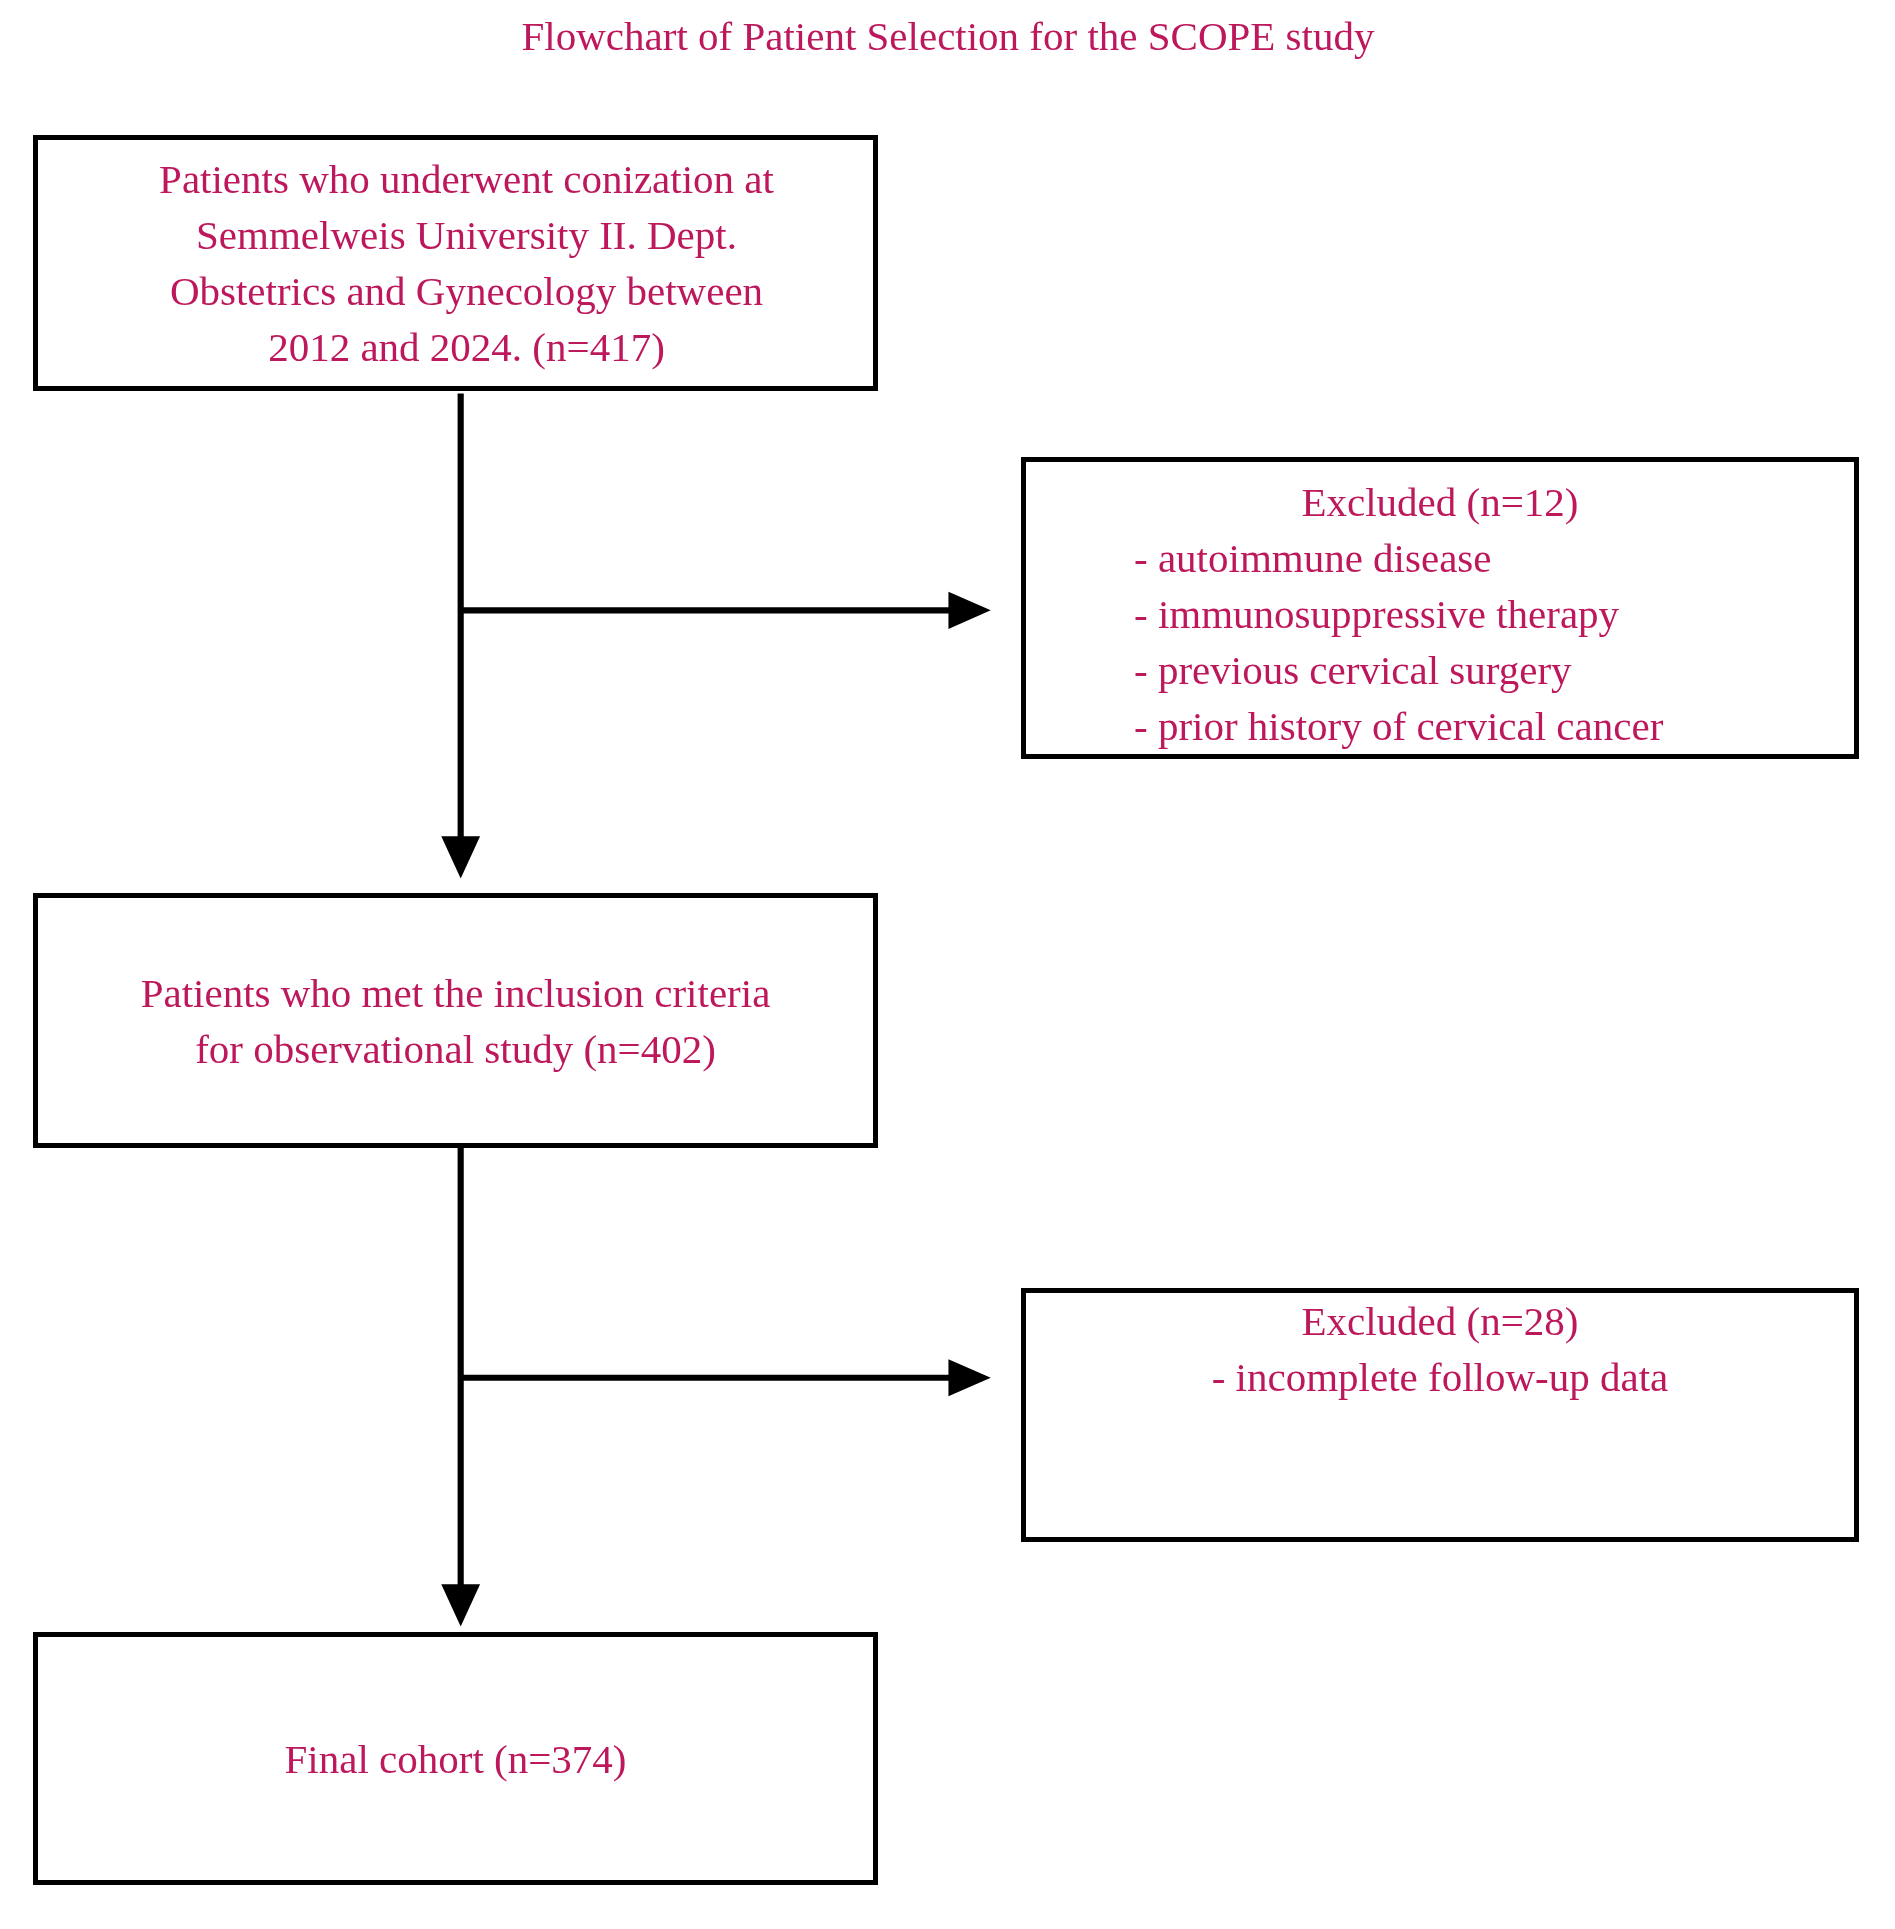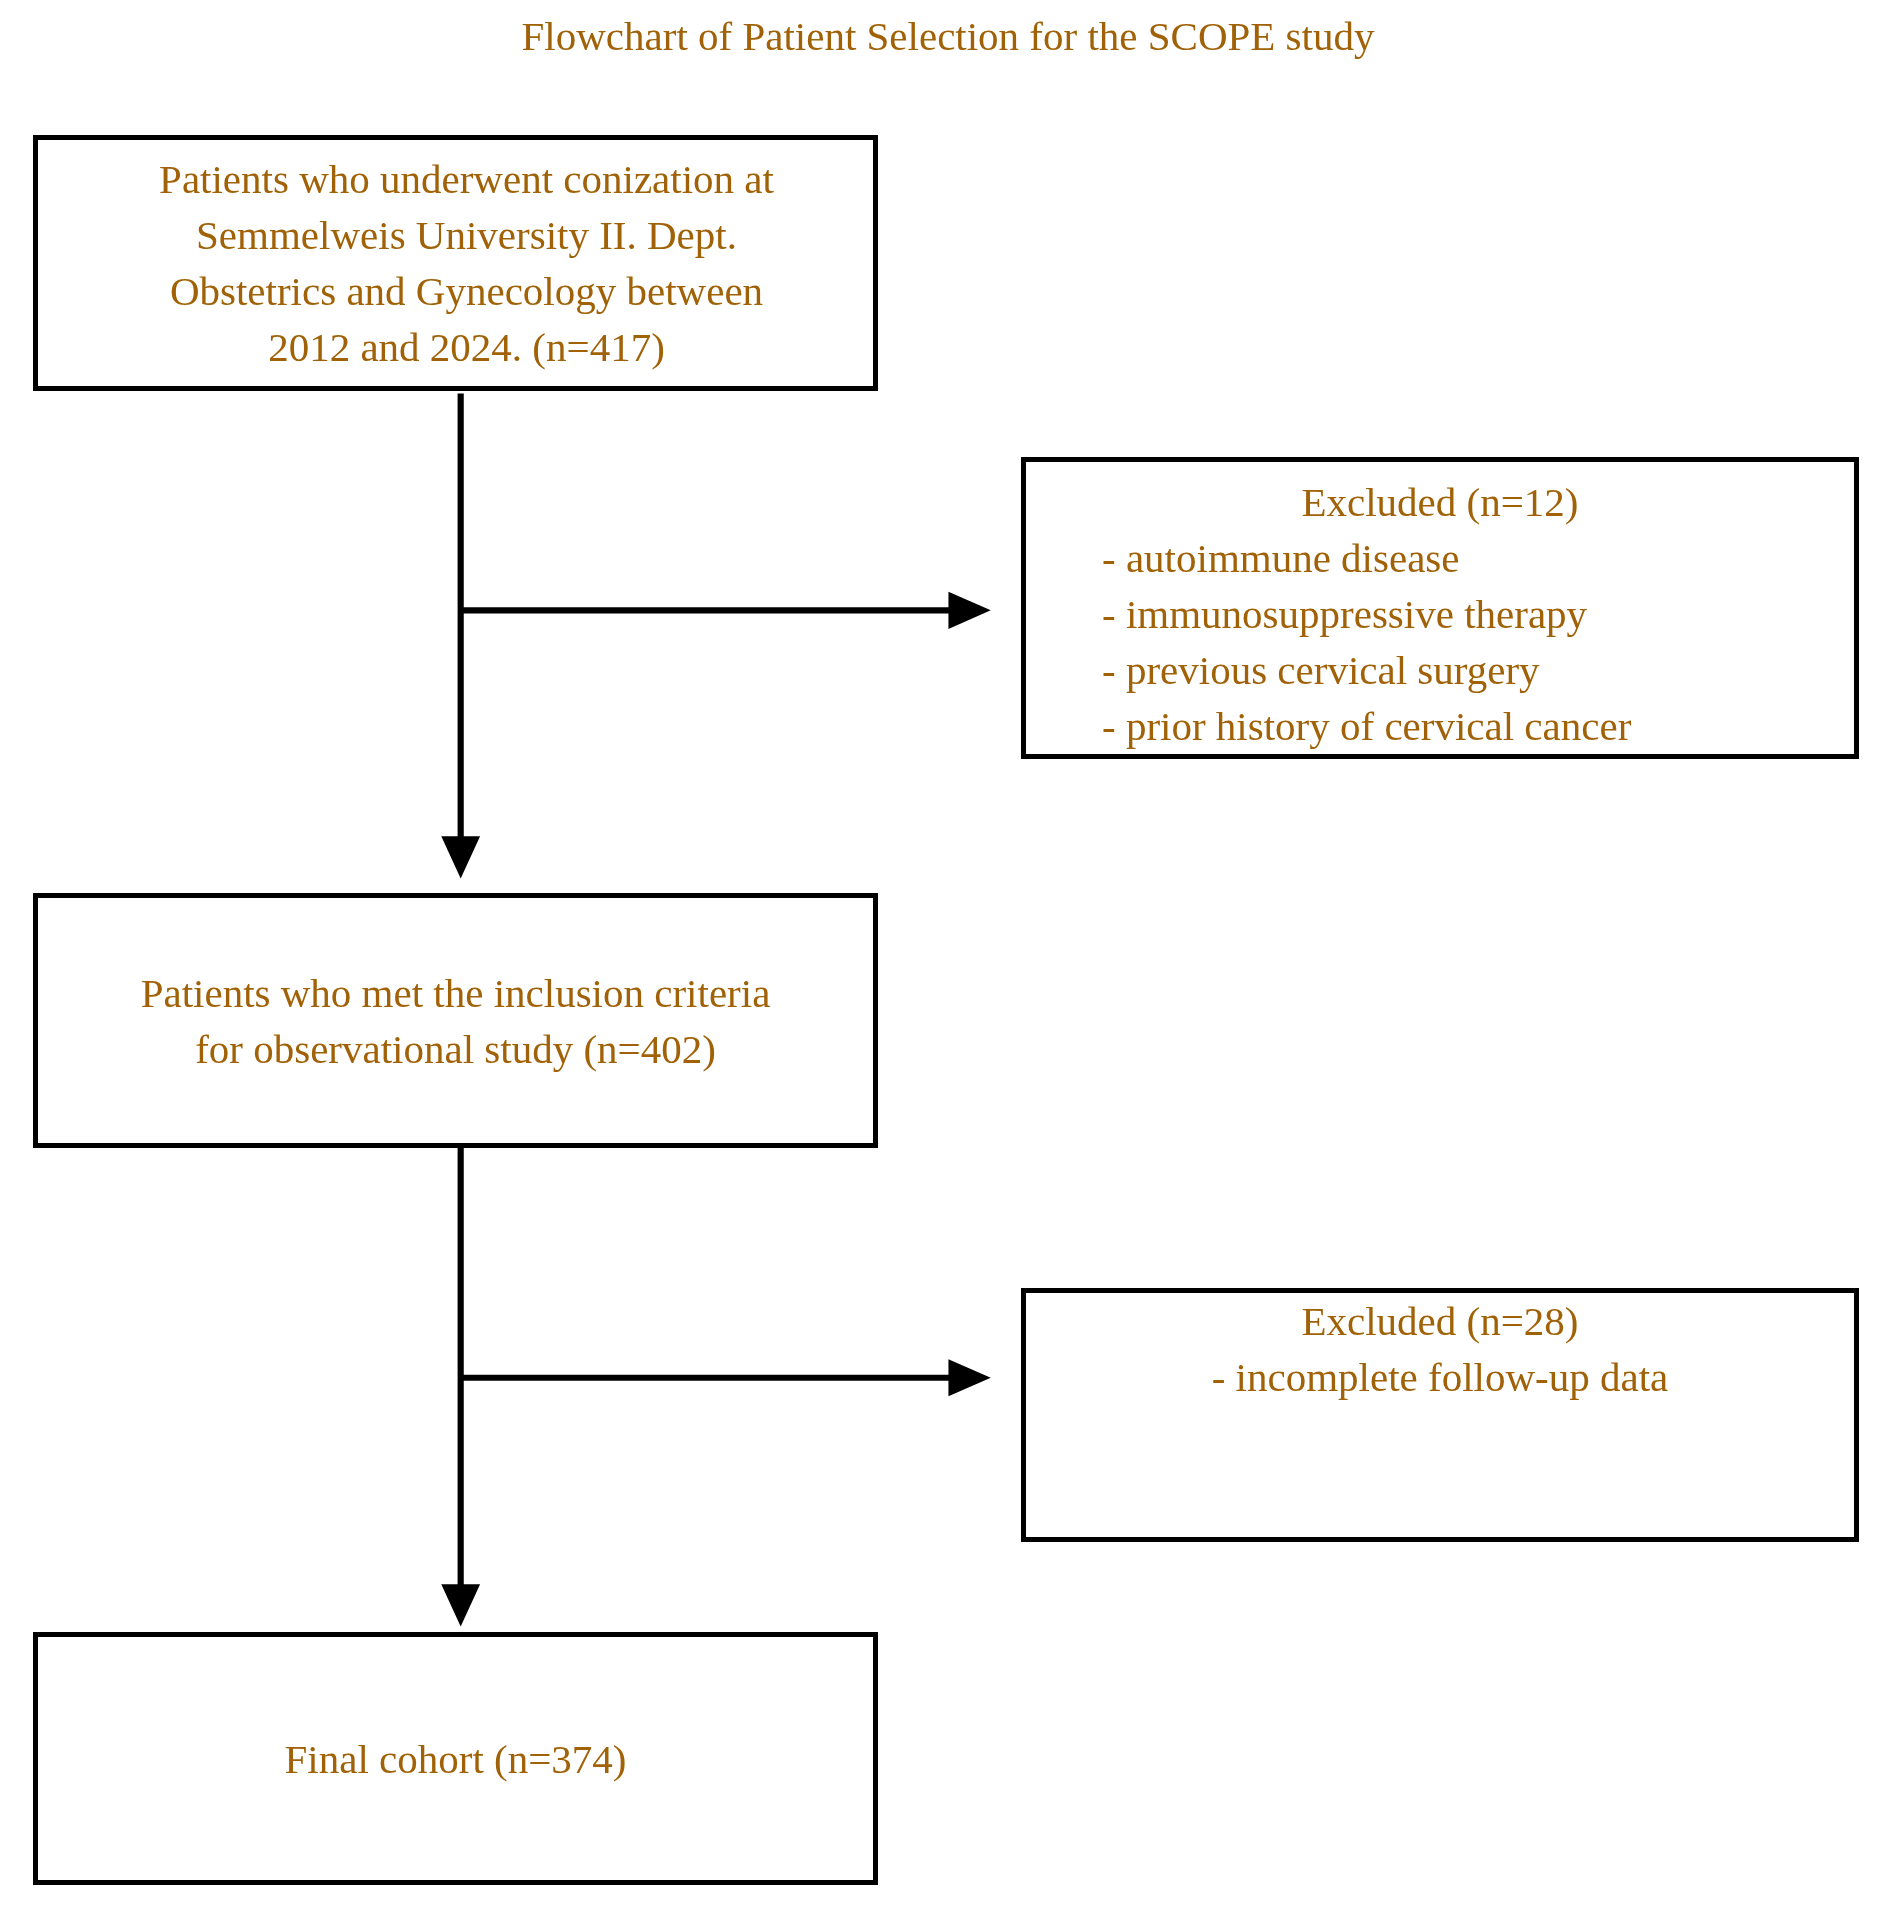--- a/index.html
+++ b/index.html
@@ -6,21 +6,21 @@
     margin: 0;
     padding: 0;
     background: #ffffff;
   }
   #canvas {
     position: relative;
     width: 1896px;
     height: 1929px;
     background: #ffffff;
     font-family: "Liberation Serif", "DejaVu Serif", serif;
-    color: #a16207;
+    color: #be185d;
     overflow: hidden;
   }
   .fig-title {
     position: absolute;
     top: 10.6px;
     left: 0;
     width: 100%;
     text-align: center;
     font-size: 41px;
     line-height: 51px;
@@ -39,21 +39,21 @@
     justify-content: center;
     align-items: center;
     text-align: center;
   }
   #box-source    { left: 33px;   top: 135px;  width: 845px; height: 256px; padding-left: 22px; }
   #box-excl1     { left: 1021px; top: 457px;  width: 838px; height: 302px; padding-top: 12.4px; }
   #box-inclusion { left: 33px;   top: 885px; width: 845px; height: 255px; margin-top: 8px; }
   #box-excl2     { left: 1021px; top: 1288px; width: 838px; height: 254px; text-align: center; }
   #box-final     { left: 33px;   top: 1632px; width: 845px; height: 253px; }
   .excl-heading { text-align: center; }
-  .bullet-list-left { text-align: left; padding-left: 76px; }
+  .bullet-list-left { text-align: left; padding-left: 108px; }
   .arrow-layer {
     position: absolute;
     left: 0;
     top: 0;
     width: 1896px;
     height: 1929px;
     pointer-events: none;
   }
 </style>
 </head>

